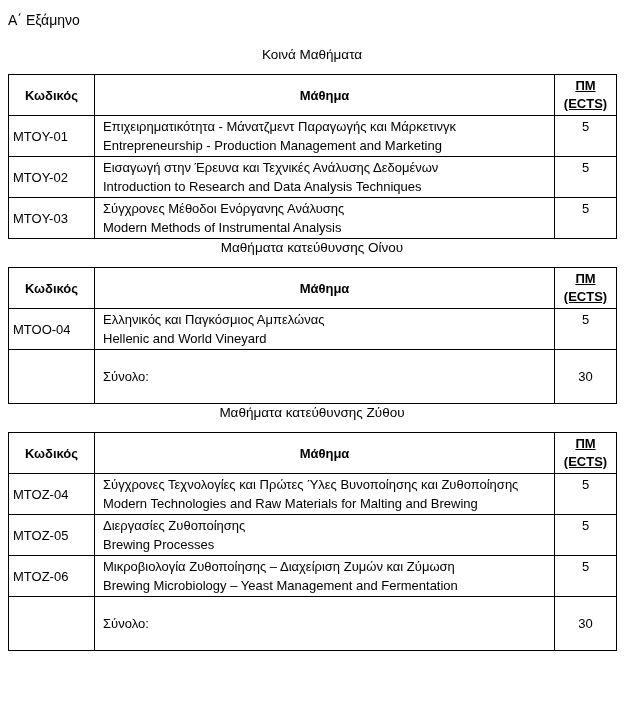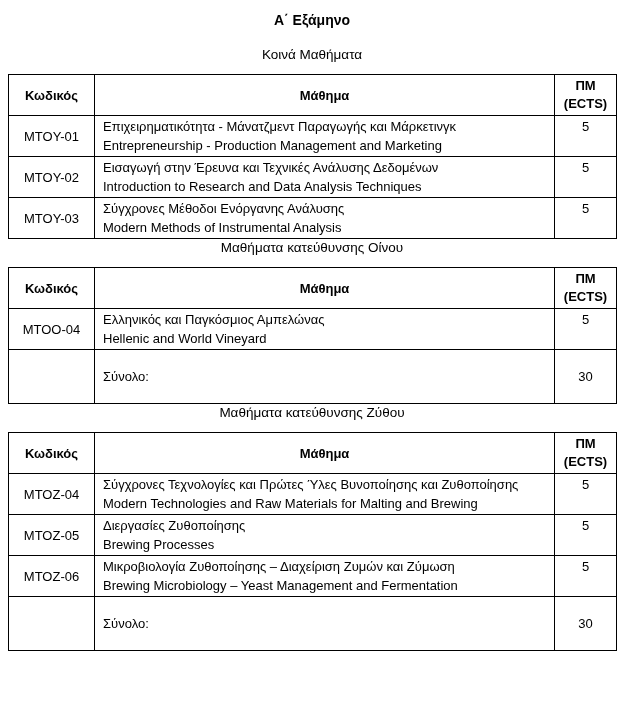--- a/index.html
+++ b/index.html
@@ -13,22 +13,22 @@
     color: #000000;
     -webkit-font-smoothing: antialiased;
   }
   .page {
     padding: 12px 8px 6px 8px;
     box-sizing: border-box;
     width: 624px;
   }
   .doc-title {
     font-size: 14px;
-    font-weight: bold;
-    text-align: center;
+    font-weight: normal;
+    text-align: left;
     margin: 0 0 17px 0;
     line-height: 17px;
   }
   .section-heading {
     font-size: 13.5px;
     font-weight: normal;
     text-align: center;
     margin: 0 0 11px 0;
     line-height: 17px;
   }
@@ -52,23 +52,23 @@
     font-size: 13px;
     line-height: 19px;
     overflow: hidden;
   }
   th {
     font-weight: bold;
     text-align: center;
     vertical-align: middle;
     padding: 2px 4px;
   }
-  th .ects-line { line-height: 18px; }
+  th .ects-line { line-height: 18px; text-decoration: underline; }
   td.code {
-    text-align: center;
+    text-align: left;
     vertical-align: middle;
     padding: 1px 4px;
   }
   td.course {
     text-align: left;
     vertical-align: middle;
     padding: 1px 8px;
   }
   td.ects {
     text-align: center;

